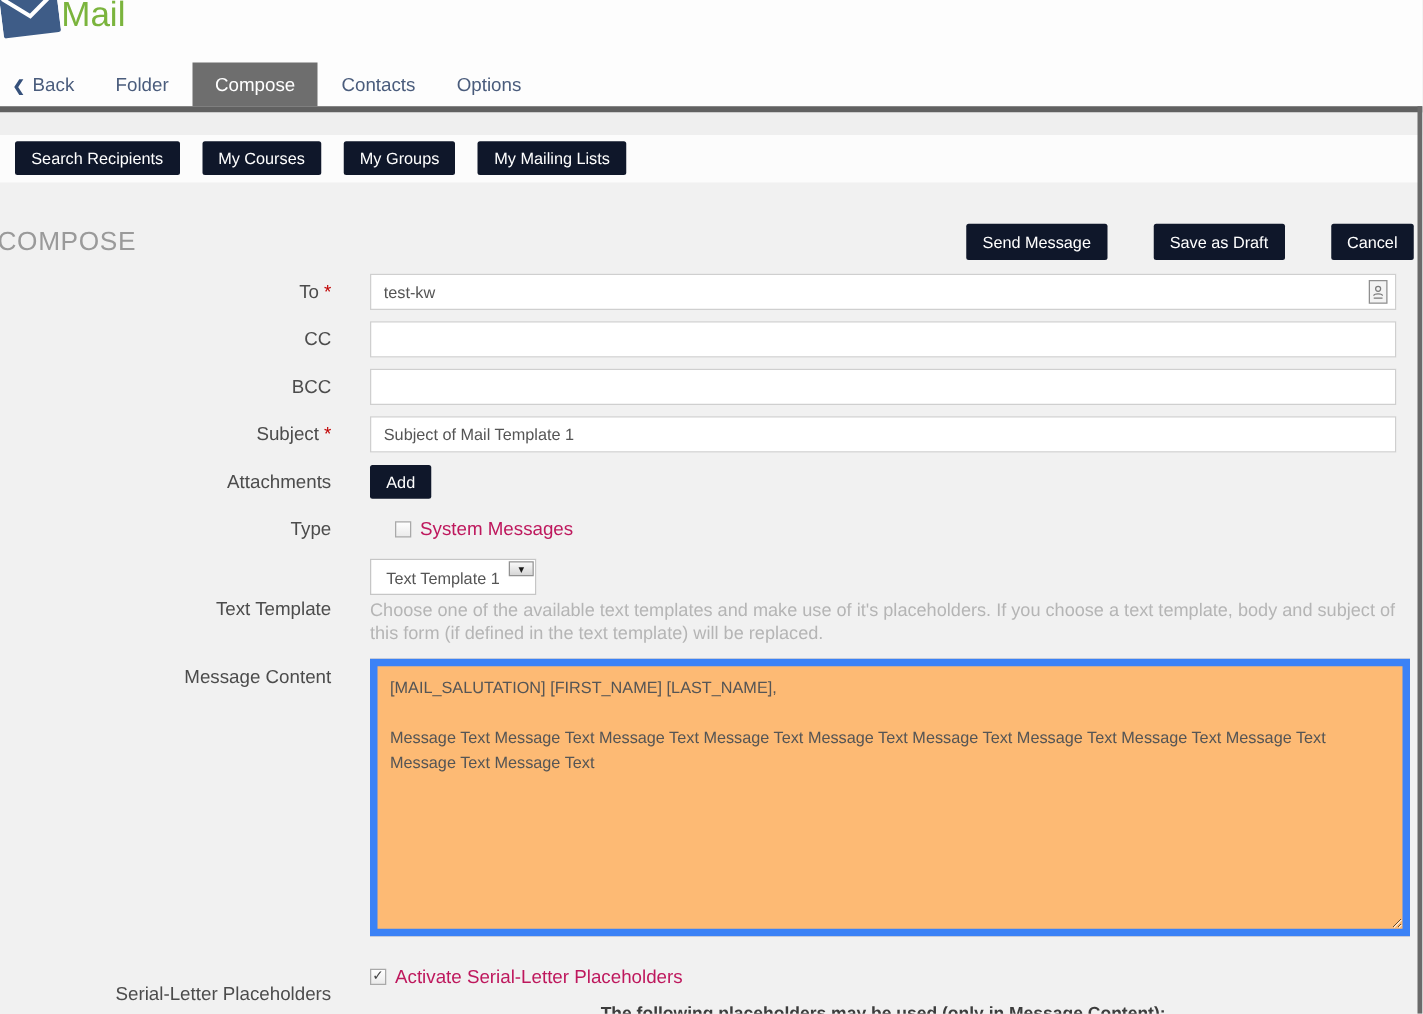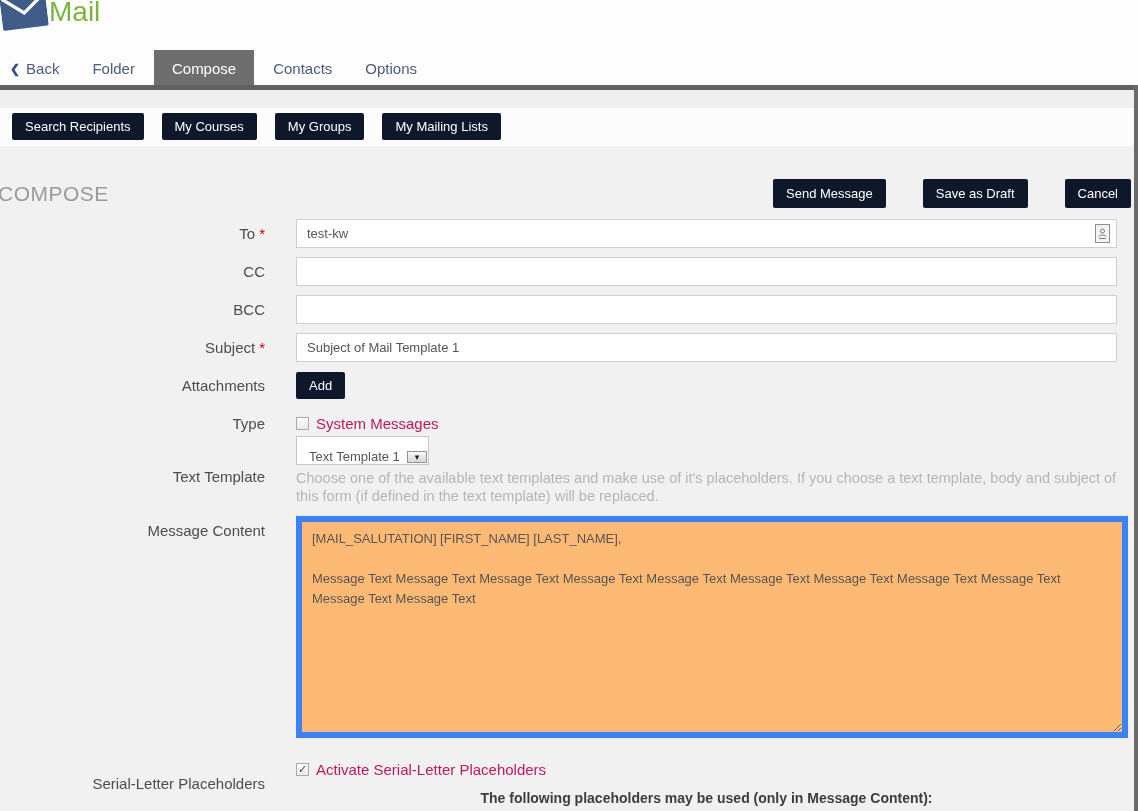--- a/index.html
+++ b/index.html
@@ -37,28 +37,28 @@
   .row-label { width:265px; text-align:right; font-size:15px; color:#4c4c4c; flex-shrink:0; }
   .req { color:#c00000; margin-left:4px; }
   .row-field { margin-left:31px; width:821px; position:relative; }
 
   .text-input { width:100%; height:29px; border:1px solid #cfcfcf; background:#fff; padding:0 10px;
                 font-size:13px; color:#555; font-family:inherit; outline:none; }
   .addrbook-btn { position:absolute; right:7px; top:5px; width:15px; height:19px; border:1px solid #8f8f8f;
                   background:#f3f3f3; display:flex; align-items:center; justify-content:center; cursor:pointer; }
 
   .row-attach { margin-top:10px; margin-bottom:16px; }
-  .row-type { margin-bottom:4px; }
+  .row-type { margin-bottom:15px;gap:20px; }
   .checkline { display:flex; align-items:center; }
   .checkbox { width:13px; height:13px; border:1px solid #a9a9a9; background:linear-gradient(#fefefe,#ebebeb);
               display:inline-flex; align-items:center; justify-content:center; font-size:11px; line-height:11px;
               color:#444; cursor:pointer; flex-shrink:0; }
   .check-label { font-size:15px; color:#be185d; margin-left:7px; }
 
-  .select { display:inline-flex; align-items:flex-end; height:29px; border:1px solid #c6c6c6; background:#fff; cursor:pointer; }
+  .select { display:inline-flex; align-items:flex-start; height:29px; border:1px solid #c6c6c6; background:#fff; cursor:pointer; }
   .select-text { width:109px; padding:7px 0 0 12px; font-size:13px; color:#555; }
   .select-arrow { width:20px; margin:1px; border:1px solid #919191; background:linear-gradient(#f9f9f9,#d6d6d6);
                   display:flex; align-items:center; justify-content:center; font-size:9px; color:#1a1a1a; }
 
   .help-text { margin-top:4px; margin-bottom:11px; font-size:14.5px; line-height:18px; color:#b5b5b5; }
 
   .row-message { align-items:flex-start; margin-bottom:0; }
   .row-message .row-label { padding-top:6px; }
   .message-area { width:832px; height:222px; border:6px solid #3b82f6; background:#fdba74; padding:7px 10px;
                   font-size:13px; line-height:20px; color:#555; font-family:inherit; resize:both; outline:none; }

